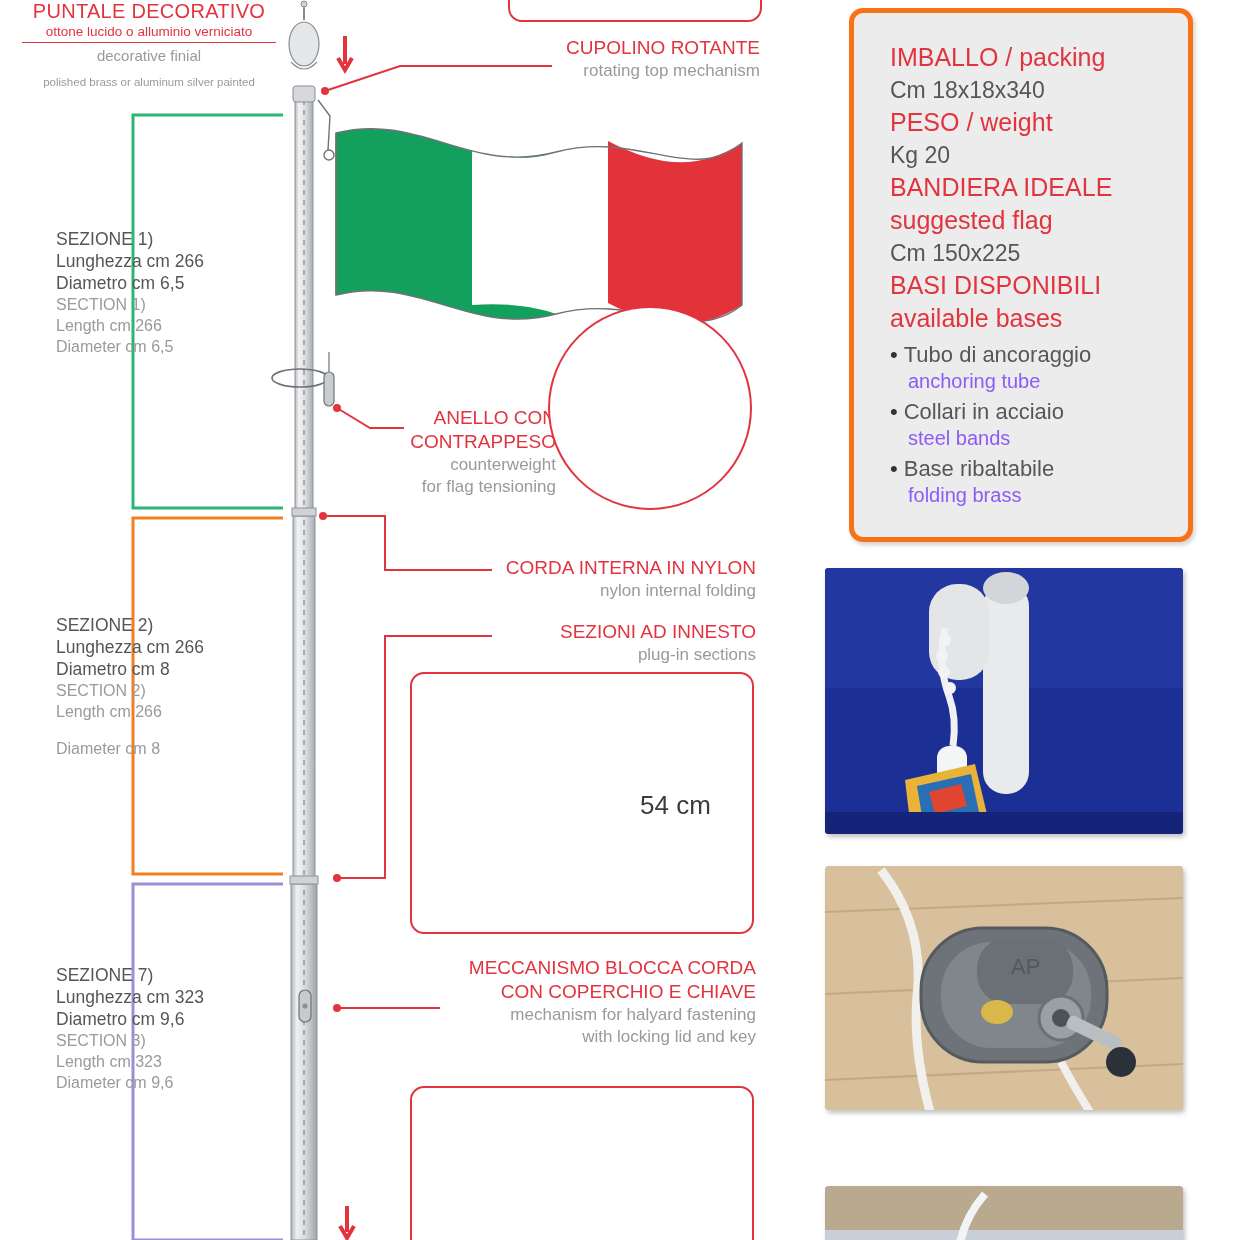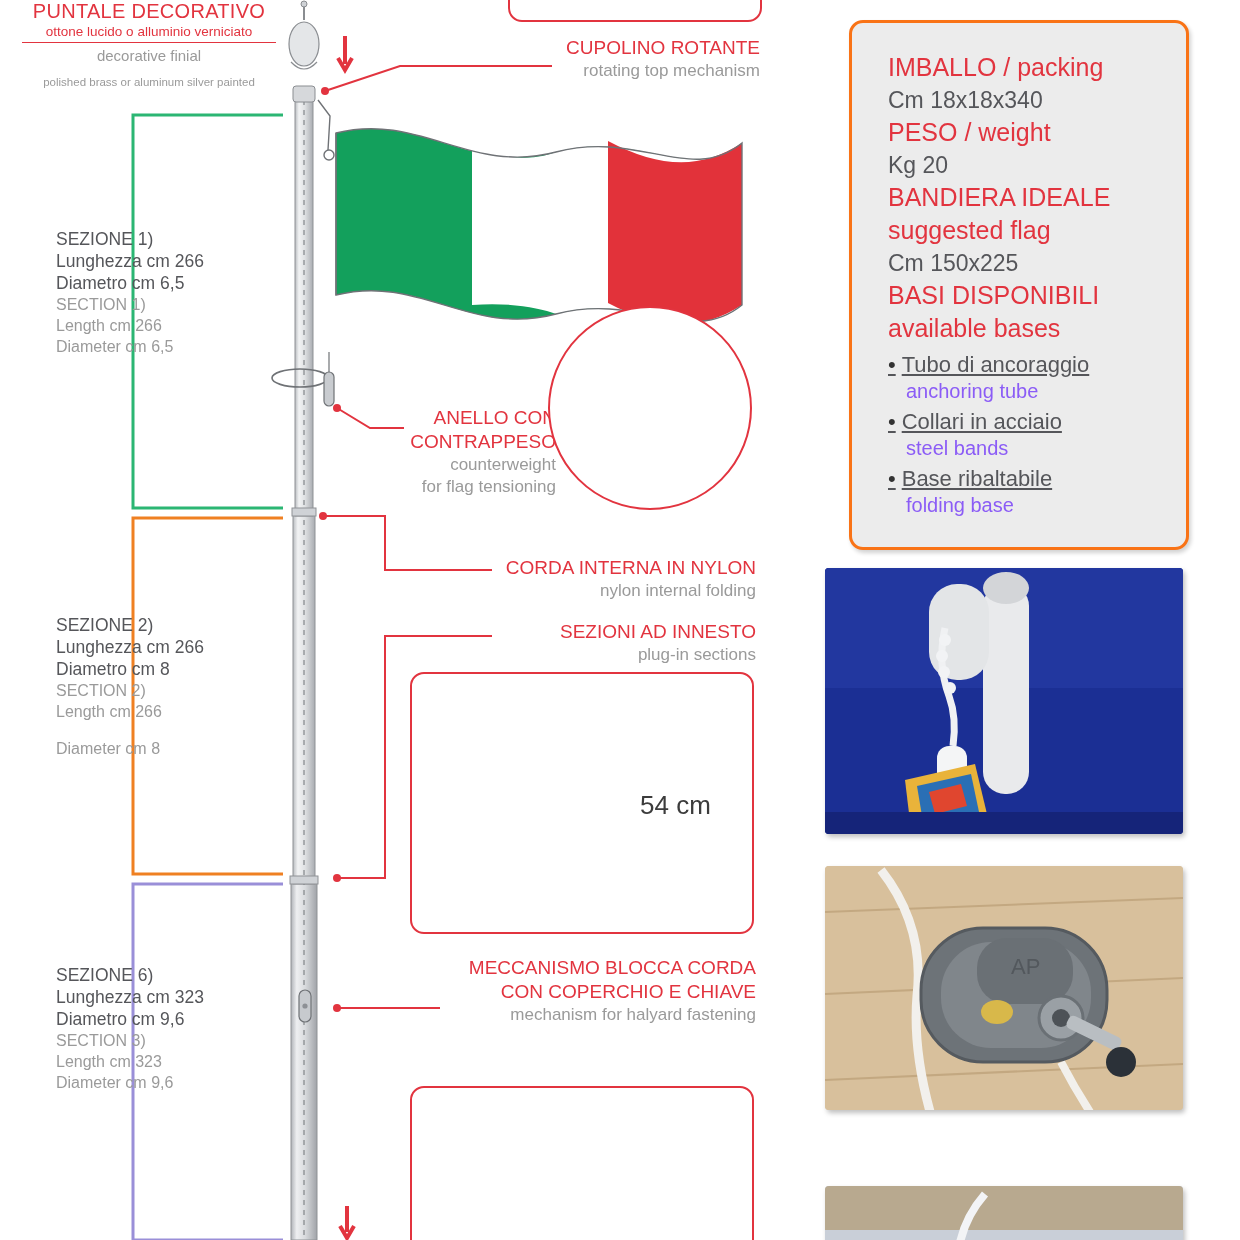--- a/index.html
+++ b/index.html
@@ -25,30 +25,30 @@
   .sec-block .it{font-size:17.5px;color:#55565a;line-height:22px;}
   .sec-block .en{font-size:16px;color:#9a9a9a;line-height:21px;}
 
   
   .callout{position:absolute;text-align:right;}
   .callout .it{color:#e2343f;font-size:19px;line-height:24px;}
   .callout .en{color:#9a9a9a;font-size:17px;line-height:22px;}
 
   
   #info-card{
-    position:absolute;left:849px;top:20px;width:334px;height:524px;
-    background:#ececec;border-radius:14px;border:3px solid #f97316;
+    position:absolute;left:849px;top:8px;width:334px;height:524px;
+    background:#ececec;border-radius:14px;border:5px solid #f97316;
     box-shadow:2px 3px 4px rgba(0,0,0,.18);
   }
   #info-card .inner{padding:28px 0 0 36px;}
   #info-card .k{color:#e2343f;font-size:25px;line-height:33px;}
   #info-card .v{color:#55565a;font-size:23px;line-height:32px;}
   #info-card ul{list-style:none;margin:6px 0 0 0;padding:0;}
   #info-card li{margin-bottom:4px;}
-  #info-card li .bi{color:#55565a;font-size:22px;line-height:28px;text-decoration:underline;}
+  #info-card li .bi{color:#55565a;font-size:22px;line-height:28px;}
   #info-card li .en{color:#8b5cf6;font-size:20px;line-height:25px;padding-left:18px;}
   #info-card li .bullet{color:#333;margin-right:6px;}
 
   
   .photo{position:absolute;border-radius:4px;box-shadow:2px 3px 5px rgba(0,0,0,.25);overflow:hidden;}
   #photo1{left:825px;top:568px;width:358px;height:266px;background:#1b2a8a;}
   #photo2{left:825px;top:866px;width:358px;height:244px;background:#d8c2a1;}
   #photo3{left:825px;top:1186px;width:358px;height:120px;background:#cfd4dd;}
 
   
@@ -245,21 +245,21 @@
 <div class="sec-block" style="top:614px">
   <div class="it">SEZIONE 2)</div>
   <div class="it">Lunghezza cm 266</div>
   <div class="it">Diametro cm 8</div>
   <div class="en">SECTION 2)</div>
   <div class="en" style="margin-top:0">Length cm 266</div>
   <div class="en" style="margin-top:16px">Diameter cm 8</div>
 </div>
 
 <div class="sec-block" style="top:964px">
-  <div class="it">SEZIONE 6)</div>
+  <div class="it">SEZIONE 7)</div>
   <div class="it">Lunghezza cm 323</div>
   <div class="it">Diametro cm 9,6</div>
   <div class="en">SECTION 3)</div>
   <div class="en" style="margin-top:0">Length cm 323</div>
   <div class="en" style="margin-top:0">Diameter cm 9,6</div>
 </div>
 
 <div class="callout" style="left:420px;top:36px;width:340px">
   <div class="it">CUPOLINO ROTANTE</div>
   <div class="en">rotating top mechanism</div>
@@ -279,20 +279,21 @@
 
 <div class="callout" style="left:400px;top:620px;width:356px">
   <div class="it">SEZIONI AD INNESTO</div>
   <div class="en">plug-in sections</div>
 </div>
 
 <div class="callout" style="left:380px;top:956px;width:376px">
   <div class="it">MECCANISMO BLOCCA CORDA</div>
   <div class="it">CON COPERCHIO E CHIAVE</div>
   <div class="en">mechanism for halyard fastening</div>
+  <div class="en">with locking lid and key</div>
 </div>
 
 <div class="detail-box" id="detail-top"></div>
 <div id="detail-circle"></div>
 <div class="detail-box" id="detail-plugin"></div>
 <div class="detail-box" id="detail-lock"></div>
 <div class="cm54">54 cm</div>
 
 <div id="info-card">
   <div class="inner">
@@ -309,21 +310,21 @@
       <li>
         <div class="bi"><span class="bullet">•</span><span>Tubo di ancoraggio</span></div>
         <div class="en">anchoring tube</div>
       </li>
       <li>
         <div class="bi"><span class="bullet">•</span><span>Collari in acciaio</span></div>
         <div class="en">steel bands</div>
       </li>
       <li>
         <div class="bi"><span class="bullet">•</span><span>Base ribaltabile</span></div>
-        <div class="en">folding base</div>
+        <div class="en">folding brass</div>
       </li>
     </ul>
   </div>
 </div>
 
 <div class="photo" id="photo1">
   <svg viewBox="0 0 358 266" width="358" height="266">
     <rect width="358" height="266" fill="#1b2f94"></rect>
     <rect x="0" y="0" width="358" height="120" fill="#22379f"></rect>
     <g>

